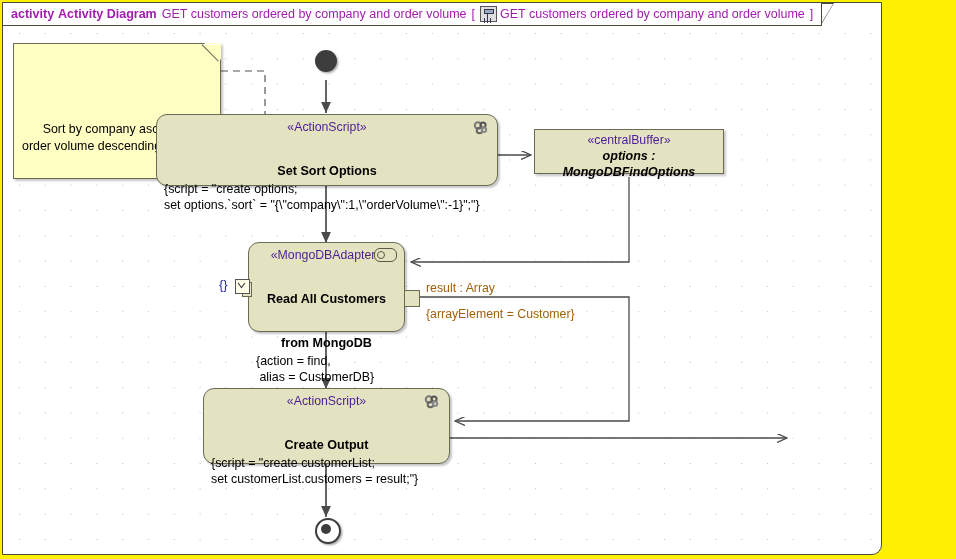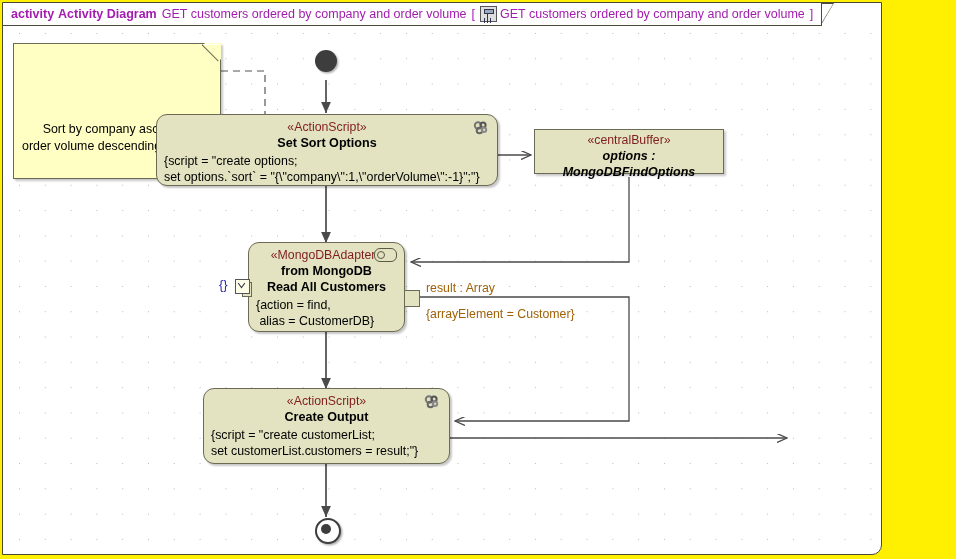--- a/index.html
+++ b/index.html
@@ -92,24 +92,24 @@
 
   .action{
     background:#e3e3c2;
     border:1.3px solid #6b6b55;
     border-radius:11px;
     box-shadow:2px 2px 2px rgba(0,0,0,.22);
     padding:5px 7px 6px 7px;
     font-size:12.4px;color:#000;
   }
   .stereo{
-    color:#7f1d1d;text-align:center;font-size:12.3px;line-height:15px;
+    color:#4c1d95;text-align:center;font-size:12.3px;line-height:15px;
   }
   .nodename{
-    font-weight:bold;text-align:center;font-size:12.6px;line-height:16px;
+    font-weight:bold;text-align:center;font-size:12.6px;line-height:16px;margin-top:28px;
   }
   .body{
     font-size:12.4px;line-height:15.5px;text-align:left;margin-top:3px;
     white-space:pre;
   }
 
   .buffer{
     background:#e3e3c2;
     border:1.3px solid #6b6b55;
     box-shadow:2px 2px 2px rgba(0,0,0,.22);
@@ -273,22 +273,22 @@
       </svg>
     </div>
 
     <div class="node buffer" style="left:531px;top:126px;width:190px;height:45px;">
       <div class="stereo">«centralBuffer»</div>
       <div class="lbl">options : MongoDBFindOptions</div>
     </div>
 
     <div class="node action" style="left:245px;top:239px;width:157px;height:90px;">
       <div class="stereo">«MongoDBAdapter»</div>
+      <div class="nodename">Read All Customers</div>
       <div class="nodename">from MongoDB</div>
-      <div class="nodename">Read All Customers</div>
       <div class="body">{action = find,
  alias = CustomerDB}</div>
       <span class="corner-icon pin-ic" style="right:7px;top:5px;"></span>
     </div>
 
     <div class="pin" style="left:239px;top:279px;width:8px;height:13px;"></div>
     <div class="pin-sq" style="left:232px;top:276px;">
       <svg viewBox="0 0 13 13" width="11" height="11" style="position:absolute;left:0;top:0;">
         <path d="M2.5,3.5 L6.5,9 L10.5,3.5" fill="none" stroke="#334" stroke-width="1.2"></path>
       </svg>

